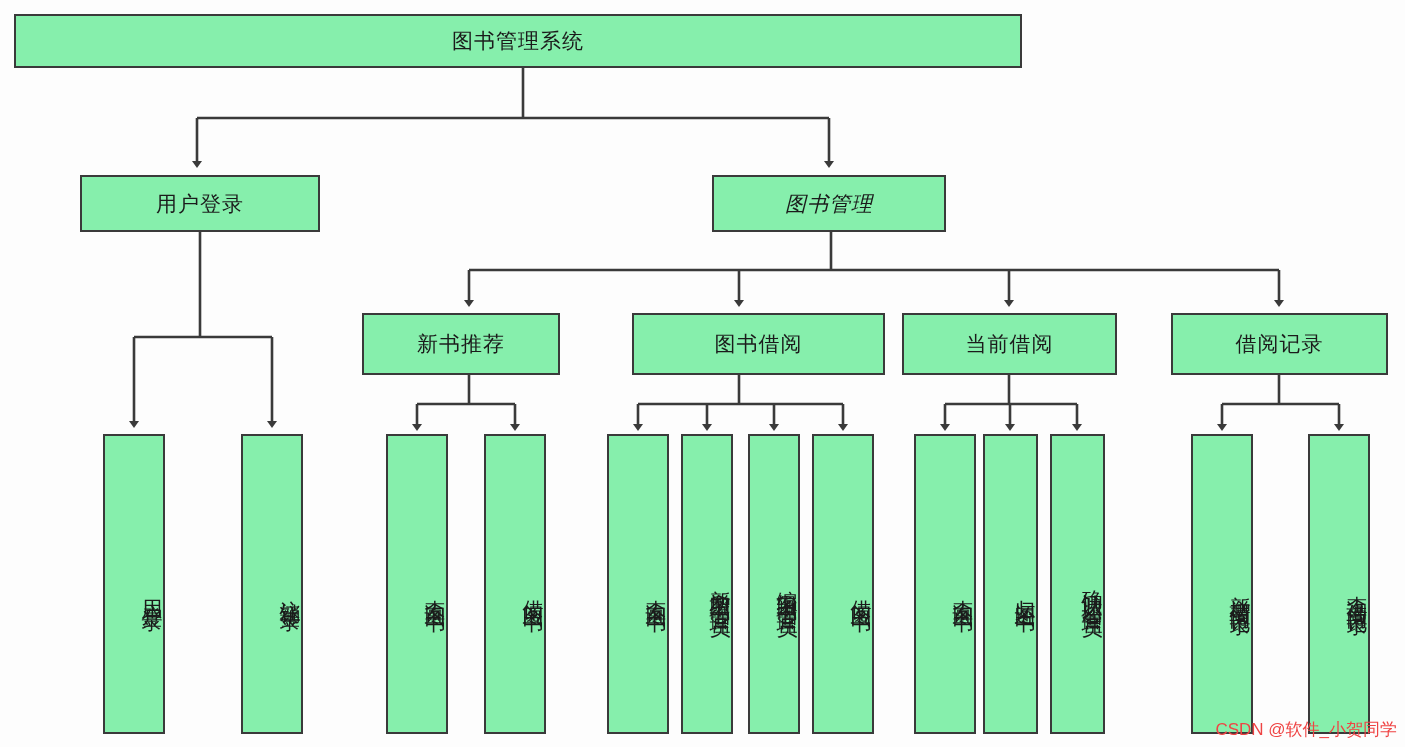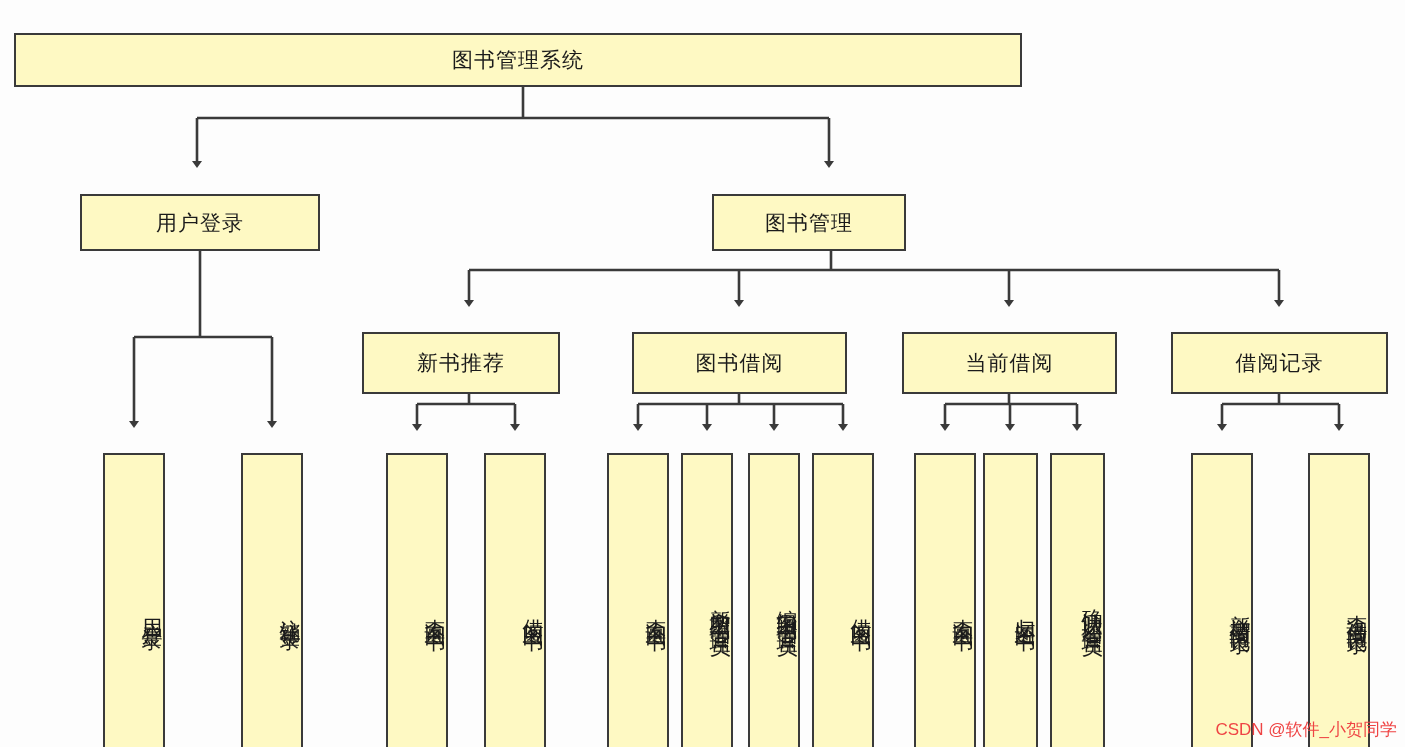--- a/index.html
+++ b/index.html
@@ -21,28 +21,27 @@
     position: absolute;
     left: 0;
     top: 0;
     width: 1405px;
     height: 747px;
     pointer-events: none;
   }
   .node {
     position: absolute;
     box-sizing: border-box;
-    background: #fef9c3;
+    background: #86efac;
     border: 2px solid #3a3a3a;
     display: flex;
     align-items: center;
     justify-content: center;
     color: #1b1b1b;
     z-index: 2;
-    margin-top: 19px;
   }
   .node.horiz {
     font-size: 21px;
     letter-spacing: 1px;
   }
   .node.vert {
     writing-mode: vertical-rl;
     text-orientation: upright;
     font-size: 21px;
     letter-spacing: 4px;
@@ -122,28 +121,28 @@
     </g>
   </svg>
 
   <div class="node horiz" style="left:14px; top:14px; width:1008px; height:54px;">
     <span class="label">图书管理系统</span>
   </div>
 
   <div class="node horiz" style="left:80px; top:175px; width:240px; height:57px;">
     <span class="label">用户登录</span>
   </div>
-  <div class="node horiz" style="left:712px; top:175px; width:194px; height:57px;">
+  <div class="node horiz" style="left:712px; top:175px; width:234px; height:57px;font-style:italic;">
     <span class="label">图书管理</span>
   </div>
 
   <div class="node horiz" style="left:362px; top:313px; width:198px; height:62px;">
     <span class="label">新书推荐</span>
   </div>
-  <div class="node horiz" style="left:632px; top:313px; width:215px; height:62px;">
+  <div class="node horiz" style="left:632px; top:313px; width:253px; height:62px;">
     <span class="label">图书借阅</span>
   </div>
   <div class="node horiz" style="left:902px; top:313px; width:215px; height:62px;">
     <span class="label">当前借阅</span>
   </div>
   <div class="node horiz" style="left:1171px; top:313px; width:217px; height:62px;">
     <span class="label">借阅记录</span>
   </div>
 
   <div class="node vert" style="left:103px; top:434px; width:62px; height:300px;">

